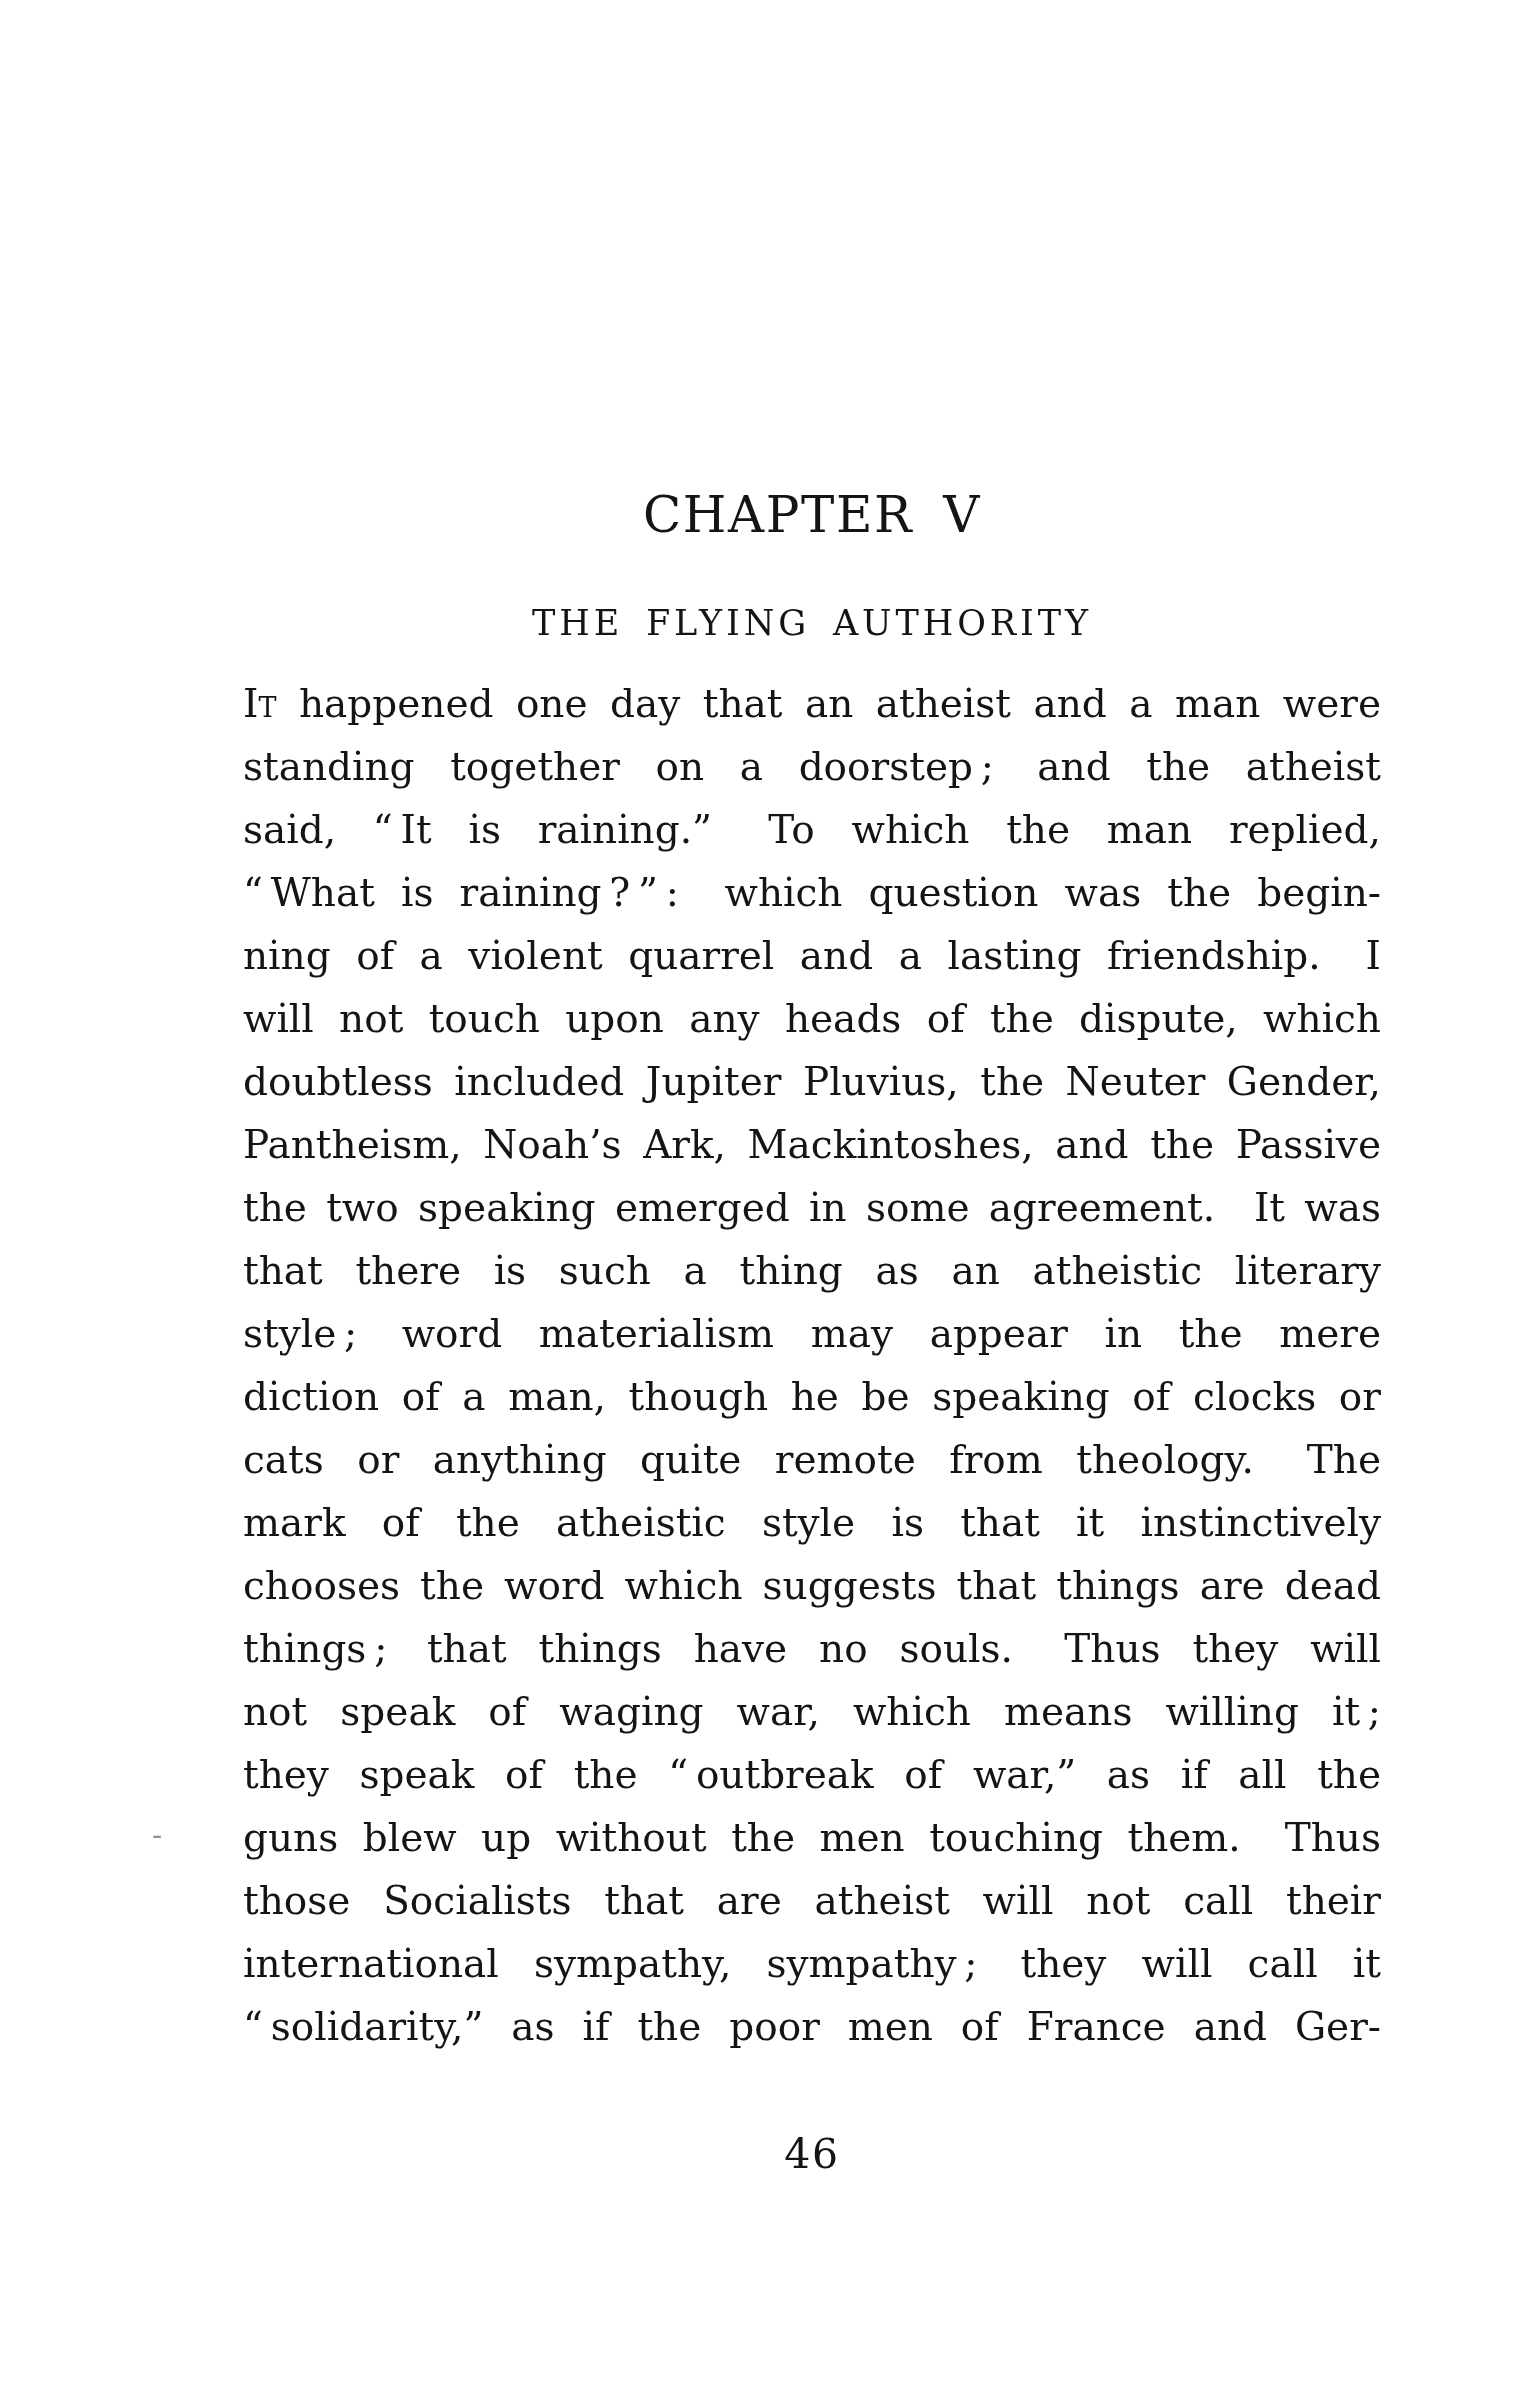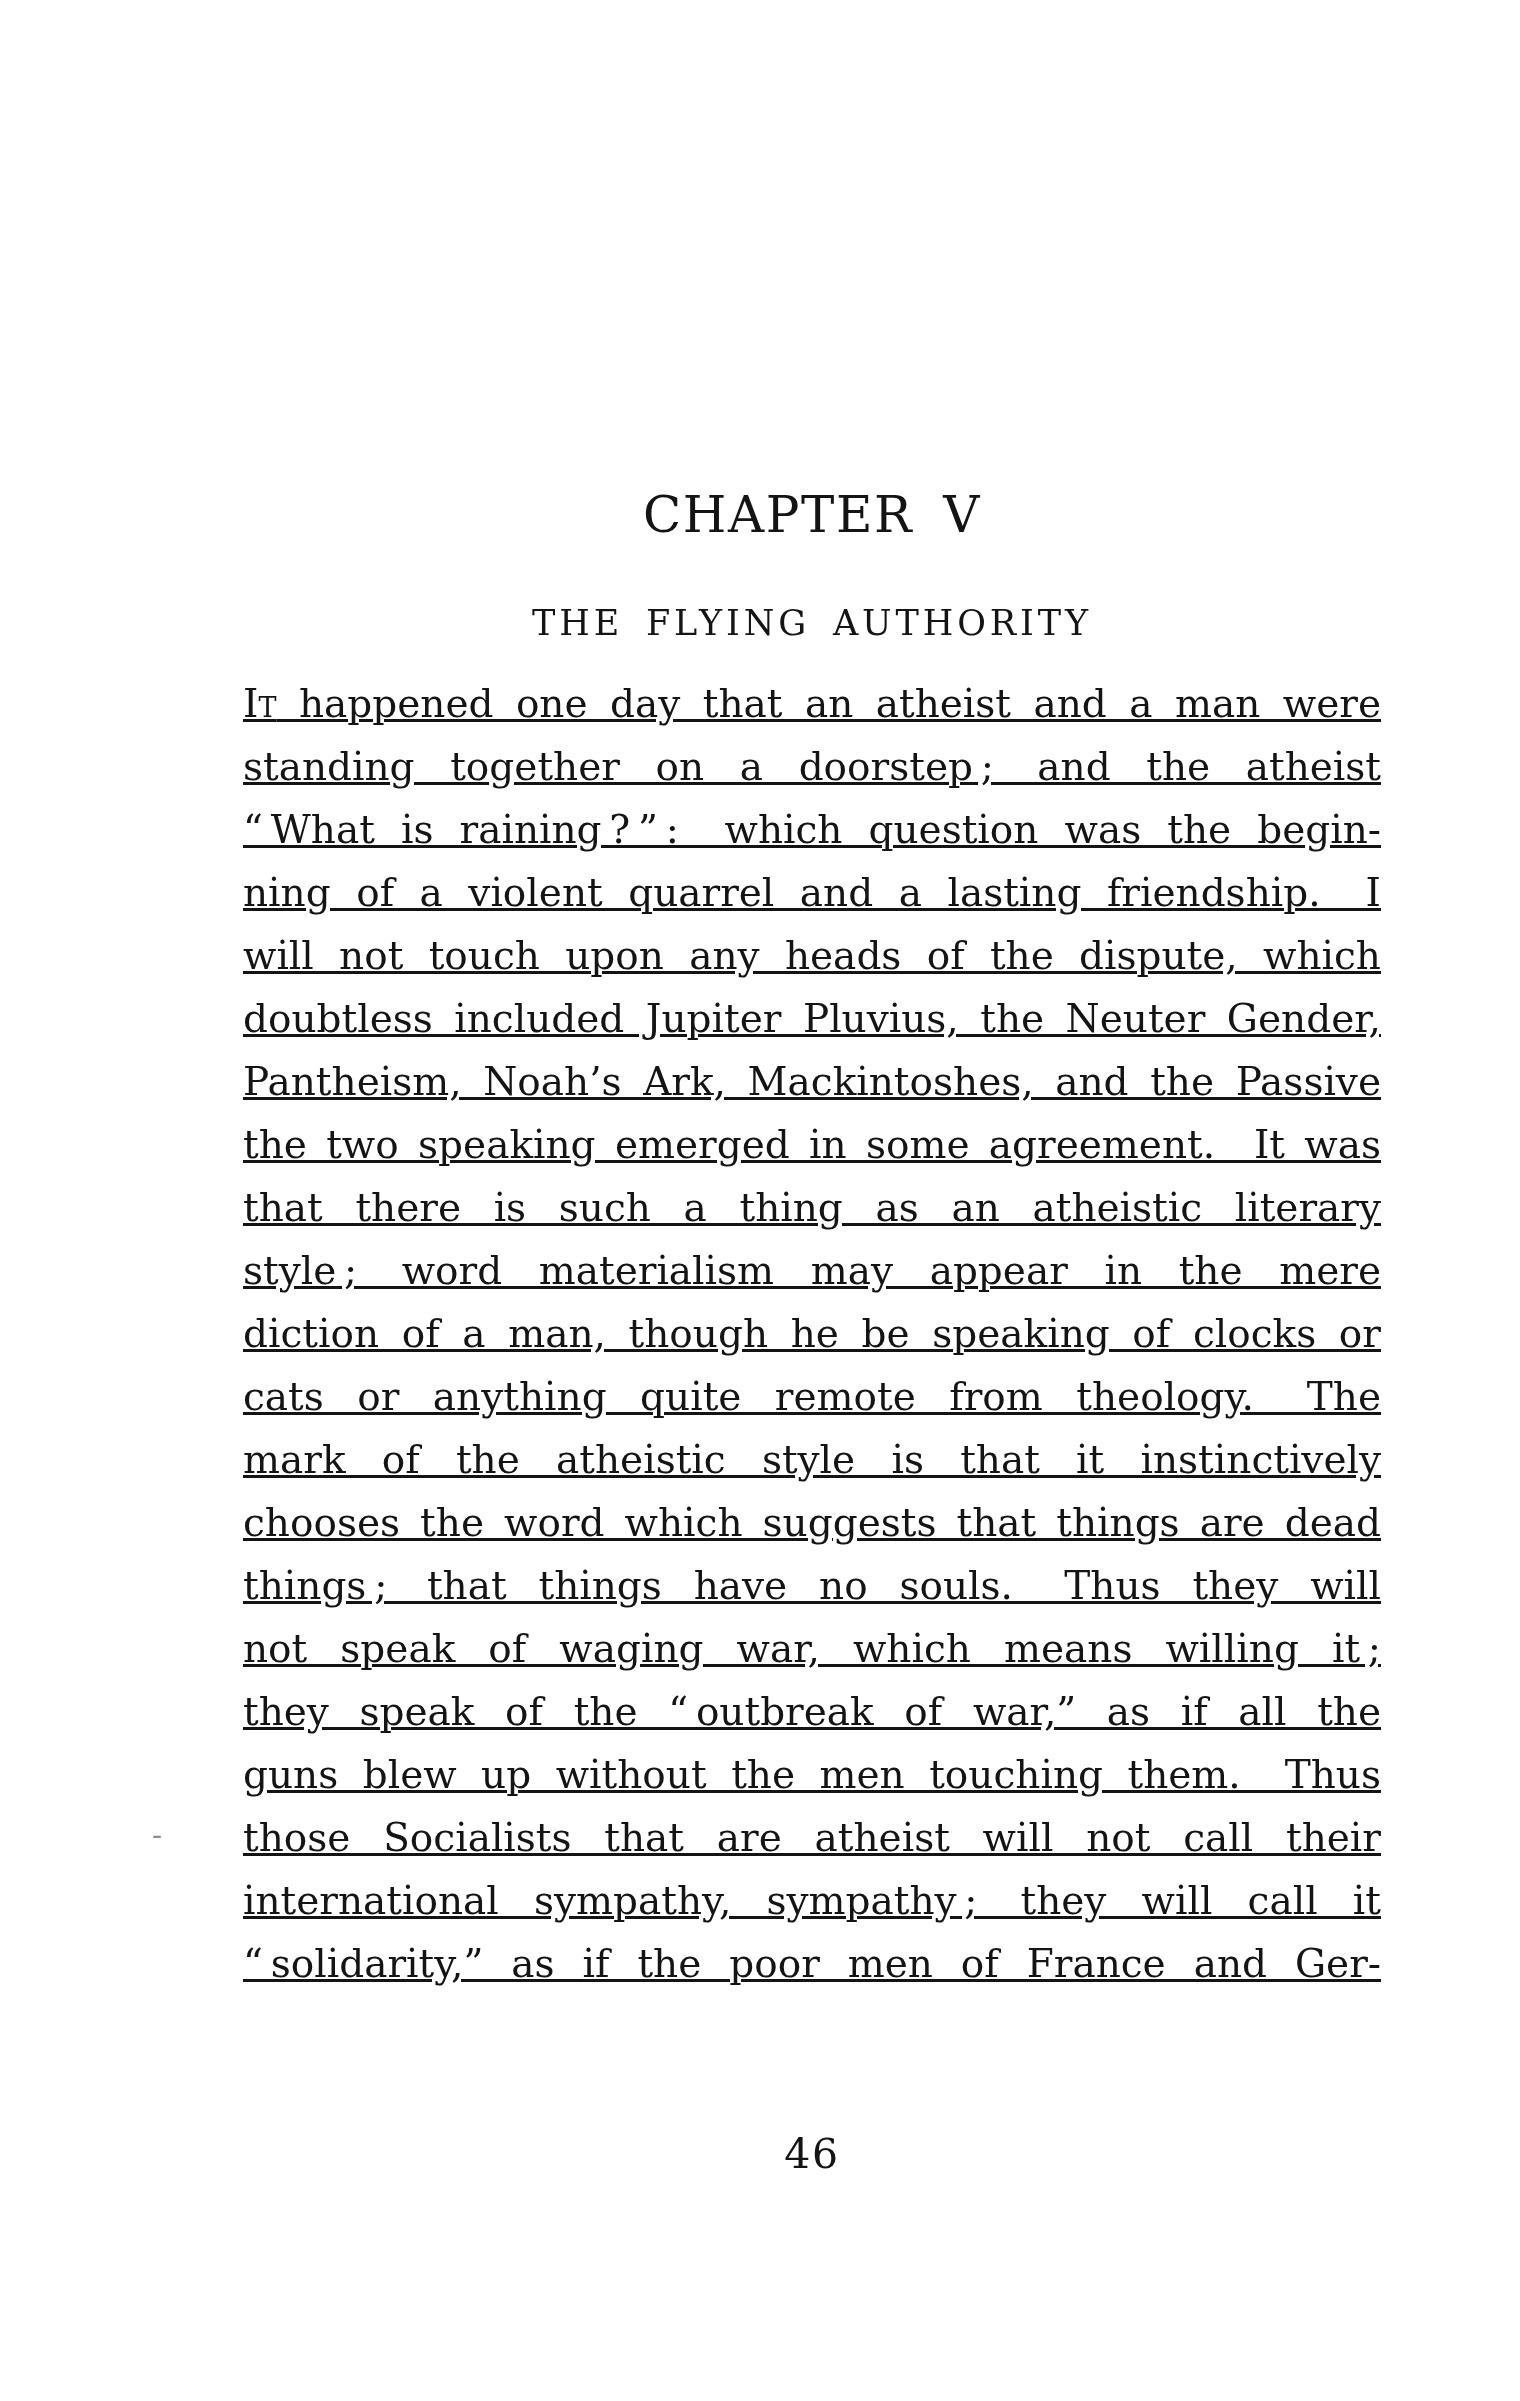--- a/index.html
+++ b/index.html
@@ -40,21 +40,20 @@
     font-weight: normal;
     line-height: 1;
     letter-spacing: 3.9px;
     word-spacing: 7.8px;
   }
   .body-text {
     position: absolute;
     top: 672px;
     left: 243px;
     width: 1138px;
-    text-decoration: underline;
   }
   .line {
     height: 63px;
     line-height: 63px;
     font-size: 39px;
     text-align: justify;
     text-align-last: justify;
     overflow: hidden;
     white-space: normal;
   }
@@ -95,20 +94,21 @@
   <h1 class="chapter-heading">CHAPTER V</h1>
 
   <h2 class="section-heading">THE FLYING AUTHORITY</h2>
 
   <div class="body-text">
     <div class="line">
       <span class="lead-smallcaps">It</span><span> happened one day that an atheist and a man were</span>
     </div>
     <div>
         <div class="line">standing together on a doorstep ;  and the atheist</div>
+        <div class="line">said, “ It is raining.”  To which the man replied,</div>
         <div class="line">“ What is raining ? ” :  which question was the begin-</div>
         <div class="line">ning of a violent quarrel and a lasting friendship.  I</div>
         <div class="line">will not touch upon any heads of the dispute, which</div>
         <div class="line">doubtless included Jupiter Pluvius, the Neuter Gender,</div>
         <div class="line">Pantheism, Noah’s Ark, Mackintoshes, and the Passive</div>
         <div class="line">the two speaking emerged in some agreement.  It was</div>
         <div class="line">that there is such a thing as an atheistic literary</div>
         <div class="line">style ;  word materialism may appear in the mere</div>
         <div class="line">diction of a man, though he be speaking of clocks or</div>
         <div class="line">cats or anything quite remote from theology.  The</div>

